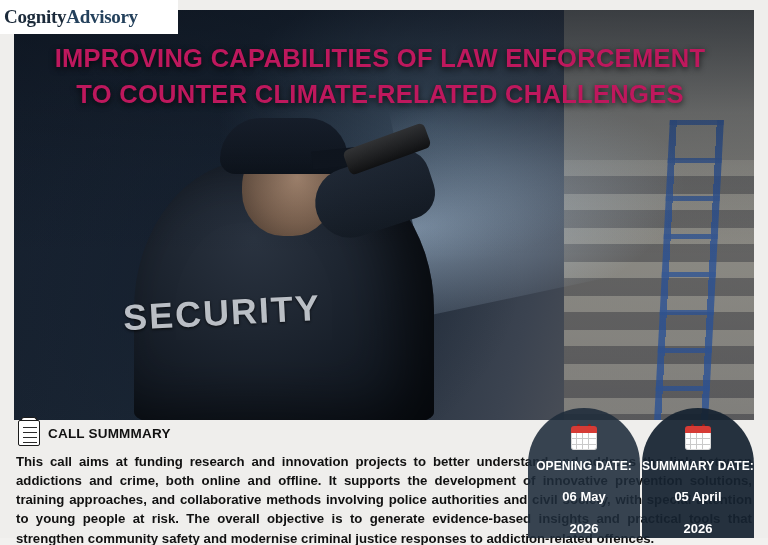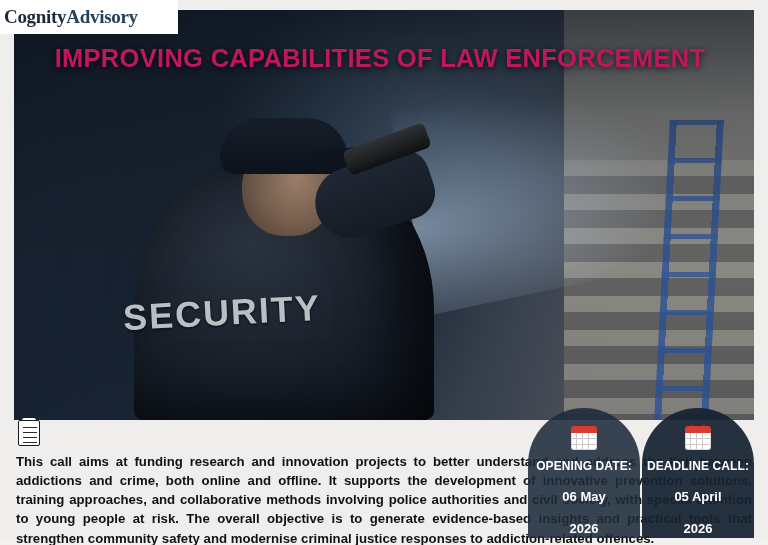--- a/index.html
+++ b/index.html
@@ -244,20 +244,21 @@
     <div class="security-text">SECURITY</div>
     <div class="hero-dim"></div>
   </div>
 
   <div class="logo">
     <span class="logo-text"><span>Cognity</span><span class="accent">Advisory</span></span>
   </div>
 
   <div class="title">
     <div>IMPROVING CAPABILITIES OF LAW ENFORCEMENT</div>
+    <div>TO COUNTER CLIMATE-RELATED CHALLENGES</div>
   </div>
 
   <div class="dates">
     <div class="date-card opening">
       <div class="cal-icon">
         <span class="peg l"></span>
         <span class="peg r"></span>
         <span class="top"></span>
         <span class="body"></span>
       </div>
@@ -265,29 +266,30 @@
       <div class="date-value">06 May</div>
       <div class="date-value">2026</div>
     </div>
     <div class="date-card deadline">
       <div class="cal-icon">
         <span class="peg l"></span>
         <span class="peg r"></span>
         <span class="top"></span>
         <span class="body"></span>
       </div>
-      <div class="date-label">DEADLINE CALL:</div>
+      <div class="date-label">SUMMMARY DATE:</div>
       <div class="date-value">05 April</div>
       <div class="date-value">2026</div>
     </div>
   </div>
 
   <div class="summary">
     <div class="summary-head">
       <span class="doc-icon">
         <span class="clip"></span>
         <span class="sheet"></span>
       </span>
+      <span class="summary-title">CALL SUMMMARY</span>
     </div>
     <div class="summary-body">This call aims at funding research and innovation projects to better understand and address the link between addictions and crime, both online and offline. It supports the development of innovative prevention solutions, training approaches, and collaborative methods involving police authorities and civil society, with special attention to young people at risk. The overall objective is to generate evidence-based insights and practical tools that strengthen community safety and modernise criminal justice responses to addiction-related offences.</div>
   </div>
 
 </div>
 
 </body></html>

